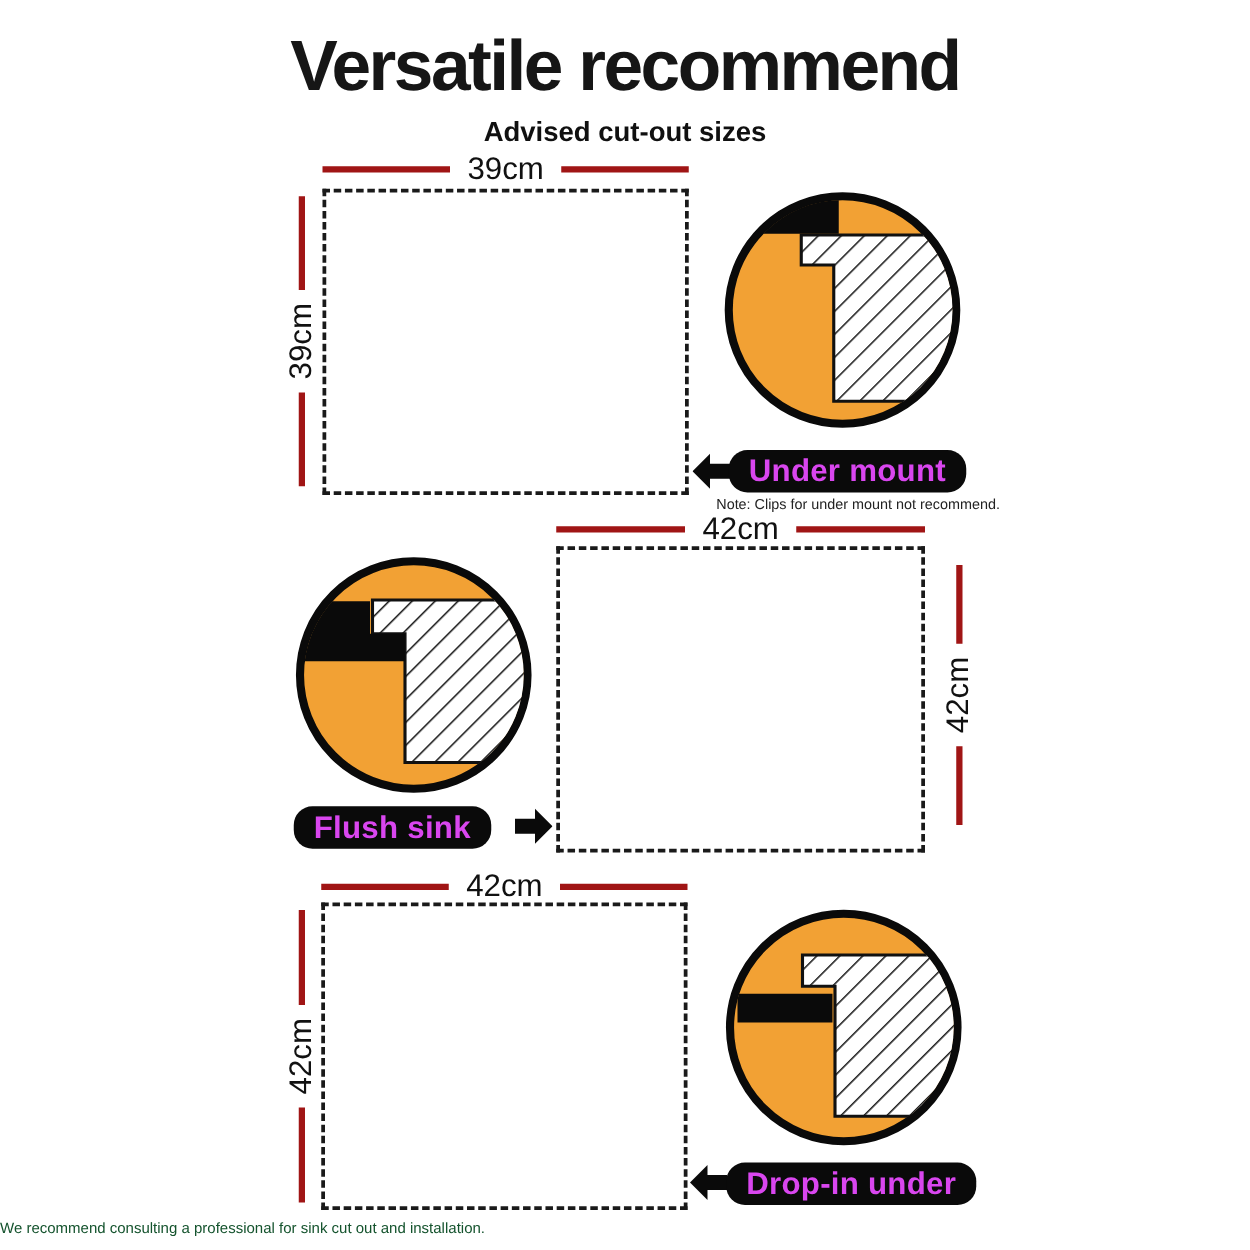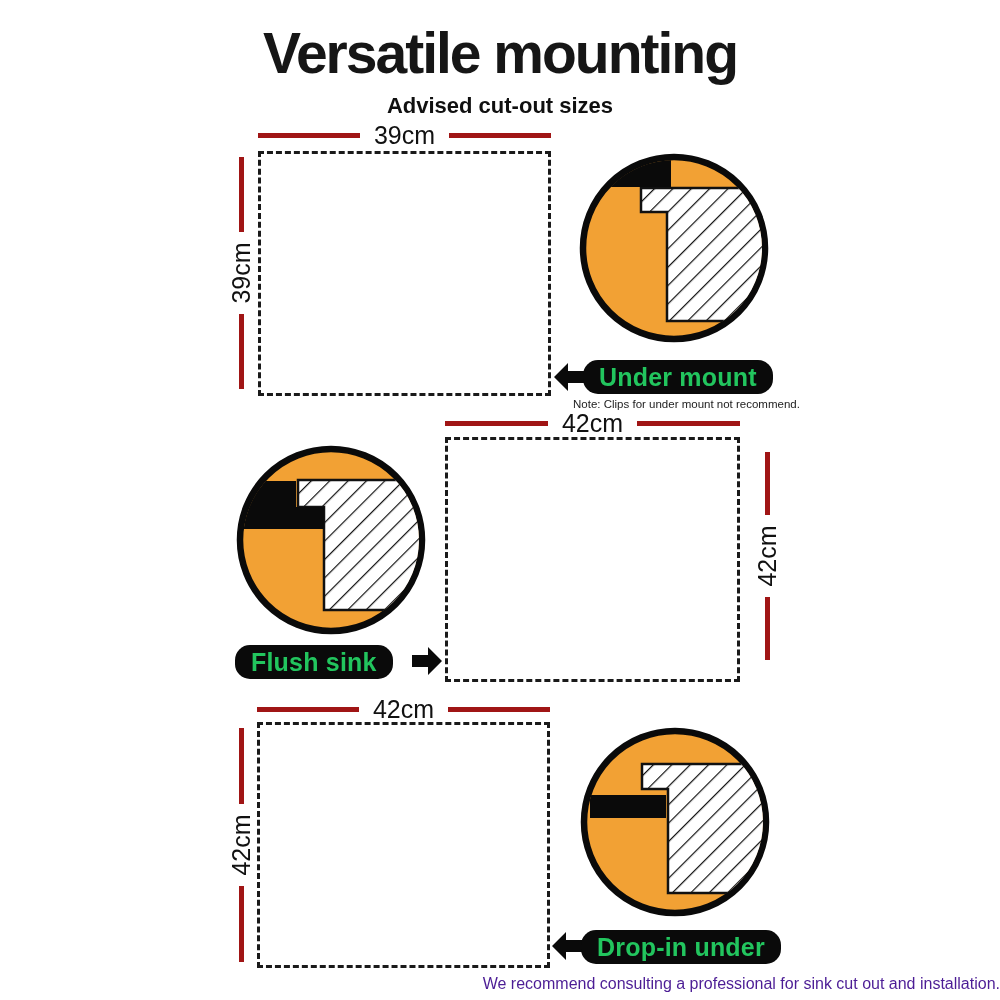--- a/index.html
+++ b/index.html
@@ -45,38 +45,38 @@
     transform:translate(-50%,-50%) rotate(-90deg);
     font-size:25px;white-space:nowrap;color:#111;line-height:1;
   }
   #vdim1{left:224px;top:157px;width:34px;height:232px;}
   #vdim2{left:750px;top:452px;width:34px;height:208px;}
   #vdim3{left:224px;top:728px;width:34px;height:234px;}
 
   
   .pill{
     display:inline-flex;align-items:center;justify-content:center;
-    background:#0a0a0a;color:#22c55e;border-radius:15px;
+    background:#0a0a0a;color:#d946ef;border-radius:15px;
     font-size:25px;font-weight:700;height:34px;padding:0 16px;
     white-space:nowrap;letter-spacing:0.2px;
   }
   #pill1{left:583px;top:360px;}
   #pill2{left:235px;top:645px;}
   #pill3{left:581px;top:930px;}
 
   .arrow svg{display:block;}
   #arrow1{left:554px;top:360px;}
   #arrow2{left:412px;top:644px;}
   #arrow3{left:552px;top:929px;}
 
   .note{font-size:11.5px;color:#222;white-space:nowrap;}
   #note1{left:573px;top:398px;}
   .footer{
-    left:0;right:0;top:975px;text-align:right;
-    font-size:16px;color:#4c1d95;
+    left:0;right:0;top:975px;text-align:left;
+    font-size:12px;color:#14532d;
   }
 
   
   .diagram{line-height:0;}
   #circle1{left:579px;top:153px;}
   #circle2{left:236px;top:445px;}
   #circle3{left:580px;top:727px;}
 </style>
 </head>
 <body>
@@ -86,21 +86,21 @@
     <pattern id="hatch" width="13" height="13" patternUnits="userSpaceOnUse" patternTransform="rotate(45)">
       <rect width="13" height="13" fill="#ffffff"></rect>
       <line x1="0" y1="0" x2="0" y2="13" stroke="#111111" stroke-width="2.4"></line>
     </pattern>
     <clipPath id="circleclip">
         <circle cx="95" cy="95" r="88"></circle>
       </clipPath>
   </defs>
 </svg>
 
-<div class="abs title">Versatile mounting</div>
+<div class="abs title">Versatile recommend</div>
 <div class="abs subtitle">Advised cut-out sizes</div>
 
 <div class="abs hdim" id="hdim1">
   <div class="hline"></div>
   <div class="hlabel">39cm</div>
   <div class="hline"></div>
 </div>
 <div class="abs dashed-box" id="box1"></div>
 <div class="abs vdim" id="vdim1">
   <div class="vline"></div>

